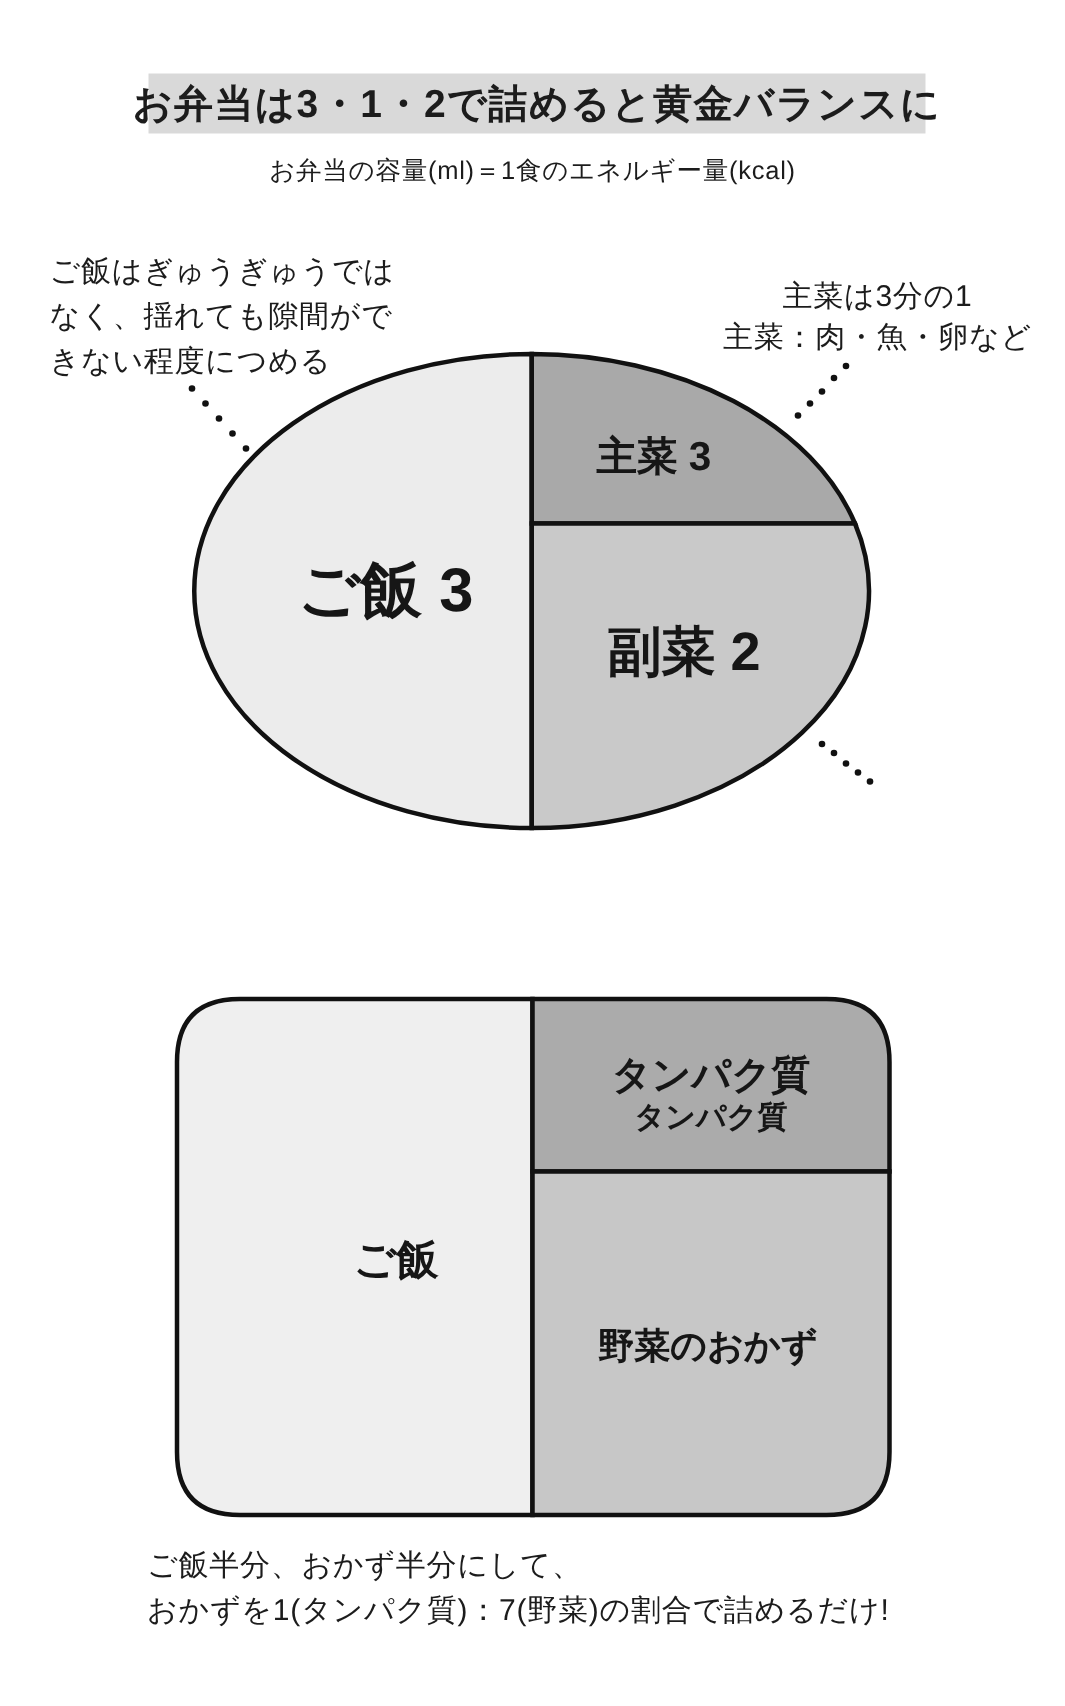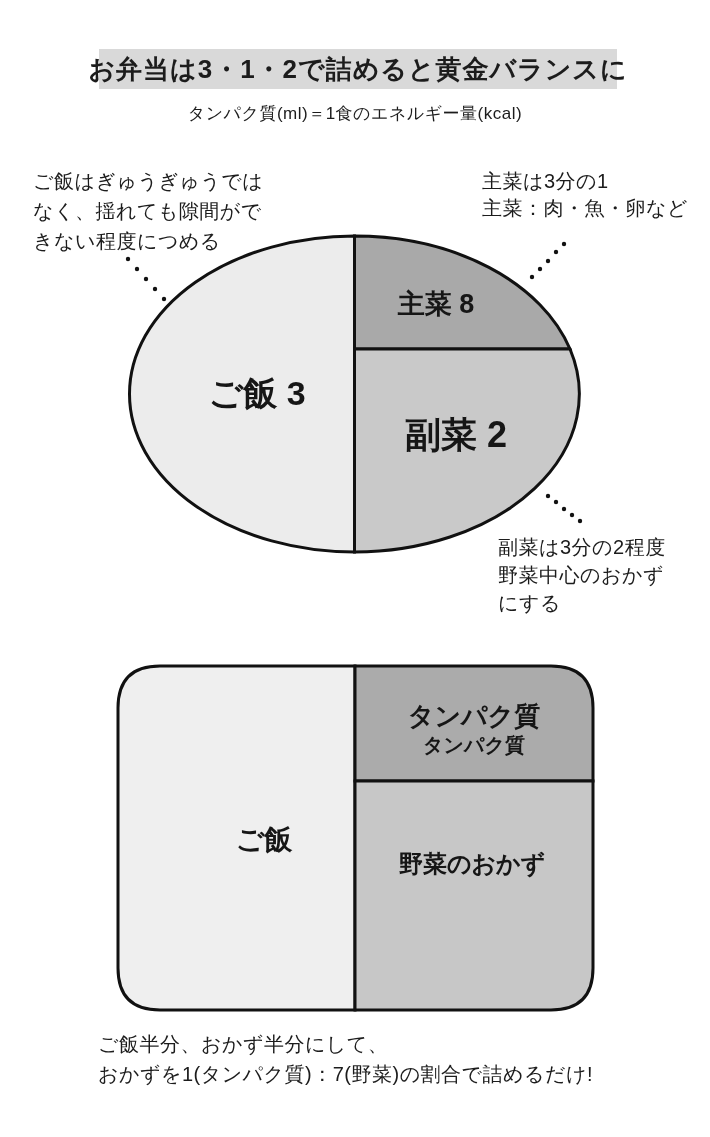--- a/index.html
+++ b/index.html
@@ -4,29 +4,29 @@
 <style>
   html,body{margin:0;padding:0;background:#ffffff;}
   #page{position:relative;width:710px;height:1137px;background:#ffffff;overflow:hidden;
         font-family:"Liberation Sans","DejaVu Sans",sans-serif;color:#1c1c1c;}
   .abs{position:absolute;}
   #title-banner{left:99px;top:49px;width:518px;height:40px;display:flex;align-items:center;justify-content:center;
         font-size:26px;font-weight:bold;letter-spacing:1px;white-space:nowrap;}
   #subtitle{left:0;top:102px;width:710px;text-align:center;font-size:17px;letter-spacing:0.5px;}
   .note{font-size:20px;letter-spacing:0.5px;white-space:pre-line;}
   #note-rice{left:33px;top:166px;line-height:30px;}
-  #note-main{left:482px;top:168px;line-height:27px;}
+  #note-main{left:482px;top:185px;line-height:27px;text-align:center;}
   #note-side{left:498px;top:533px;line-height:28px;}
   #caption{left:98px;top:1029px;font-size:20px;line-height:30px;letter-spacing:0.5px;white-space:pre-line;}
   .seclabel{position:absolute;transform:translate(-50%,-50%);font-weight:bold;white-space:nowrap;color:#161616;}
-  #plate-rice-label{left:257px;top:394px;font-size:34px;}
+  #plate-rice-label{left:257px;top:394px;font-size:41px;}
   #plate-main-label{left:436px;top:304px;font-size:27px;}
   #plate-side-label{left:456px;top:435px;font-size:36px;}
   #bento-rice-label{left:236px;top:840px;font-size:28px;margin-left:28px;}
-  #bento-veg-label{left:472px;top:864px;font-size:24px;}
+  #bento-veg-label{left:472px;top:897px;font-size:24px;}
   #bento-protein-label{left:474px;top:729px;text-align:center;}
   #bento-protein-label .l1{font-size:26px;line-height:32px;text-align:right;}
   #bento-protein-label .l2{font-size:20px;line-height:26px;}
   svg{position:absolute;left:0;top:0;}
 </style>
 </head>
 <body>
 
 <div id="page">
 
@@ -61,33 +61,30 @@
     <g fill="#111111">
       <circle cx="548" cy="496" r="2.2"></circle>
       <circle cx="556" cy="502" r="2.2"></circle>
       <circle cx="564" cy="509" r="2.2"></circle>
       <circle cx="572" cy="515" r="2.2"></circle>
       <circle cx="580" cy="521" r="2.2"></circle>
     </g>
   </svg>
 
   <div id="title-banner" class="abs" style="background: rgb(217, 217, 217);">お弁当は3・1・2で詰めると黄金バランスに</div>
-  <div id="subtitle" class="abs">タンパク質(ml)＝1食のエネルギー量(kcal)</div>
+  <div id="subtitle" class="abs">お弁当の容量(ml)＝1食のエネルギー量(kcal)</div>
 
   <div id="note-rice" class="abs note">ご飯はぎゅうぎゅうでは
 なく、揺れても隙間がで
 きない程度につめる</div>
   <div id="note-main" class="abs note">主菜は3分の1
 主菜：肉・魚・卵など</div>
-  <div id="note-side" class="abs note">副菜は3分の2程度
-野菜中心のおかず
-にする</div>
 
   <div id="plate-rice-label" class="seclabel">ご飯 3</div>
-  <div id="plate-main-label" class="seclabel">主菜 8</div>
+  <div id="plate-main-label" class="seclabel">主菜 3</div>
   <div id="plate-side-label" class="seclabel">副菜 2</div>
 
   <div id="bento-protein-label" class="seclabel">
     <div class="l1">タンパク質</div>
     <div class="l2">タンパク質</div>
   </div>
   <div id="bento-rice-label" class="seclabel">ご飯</div>
   <div id="bento-veg-label" class="seclabel">野菜のおかず</div>
 
   <div id="caption" class="abs">ご飯半分、おかず半分にして、

